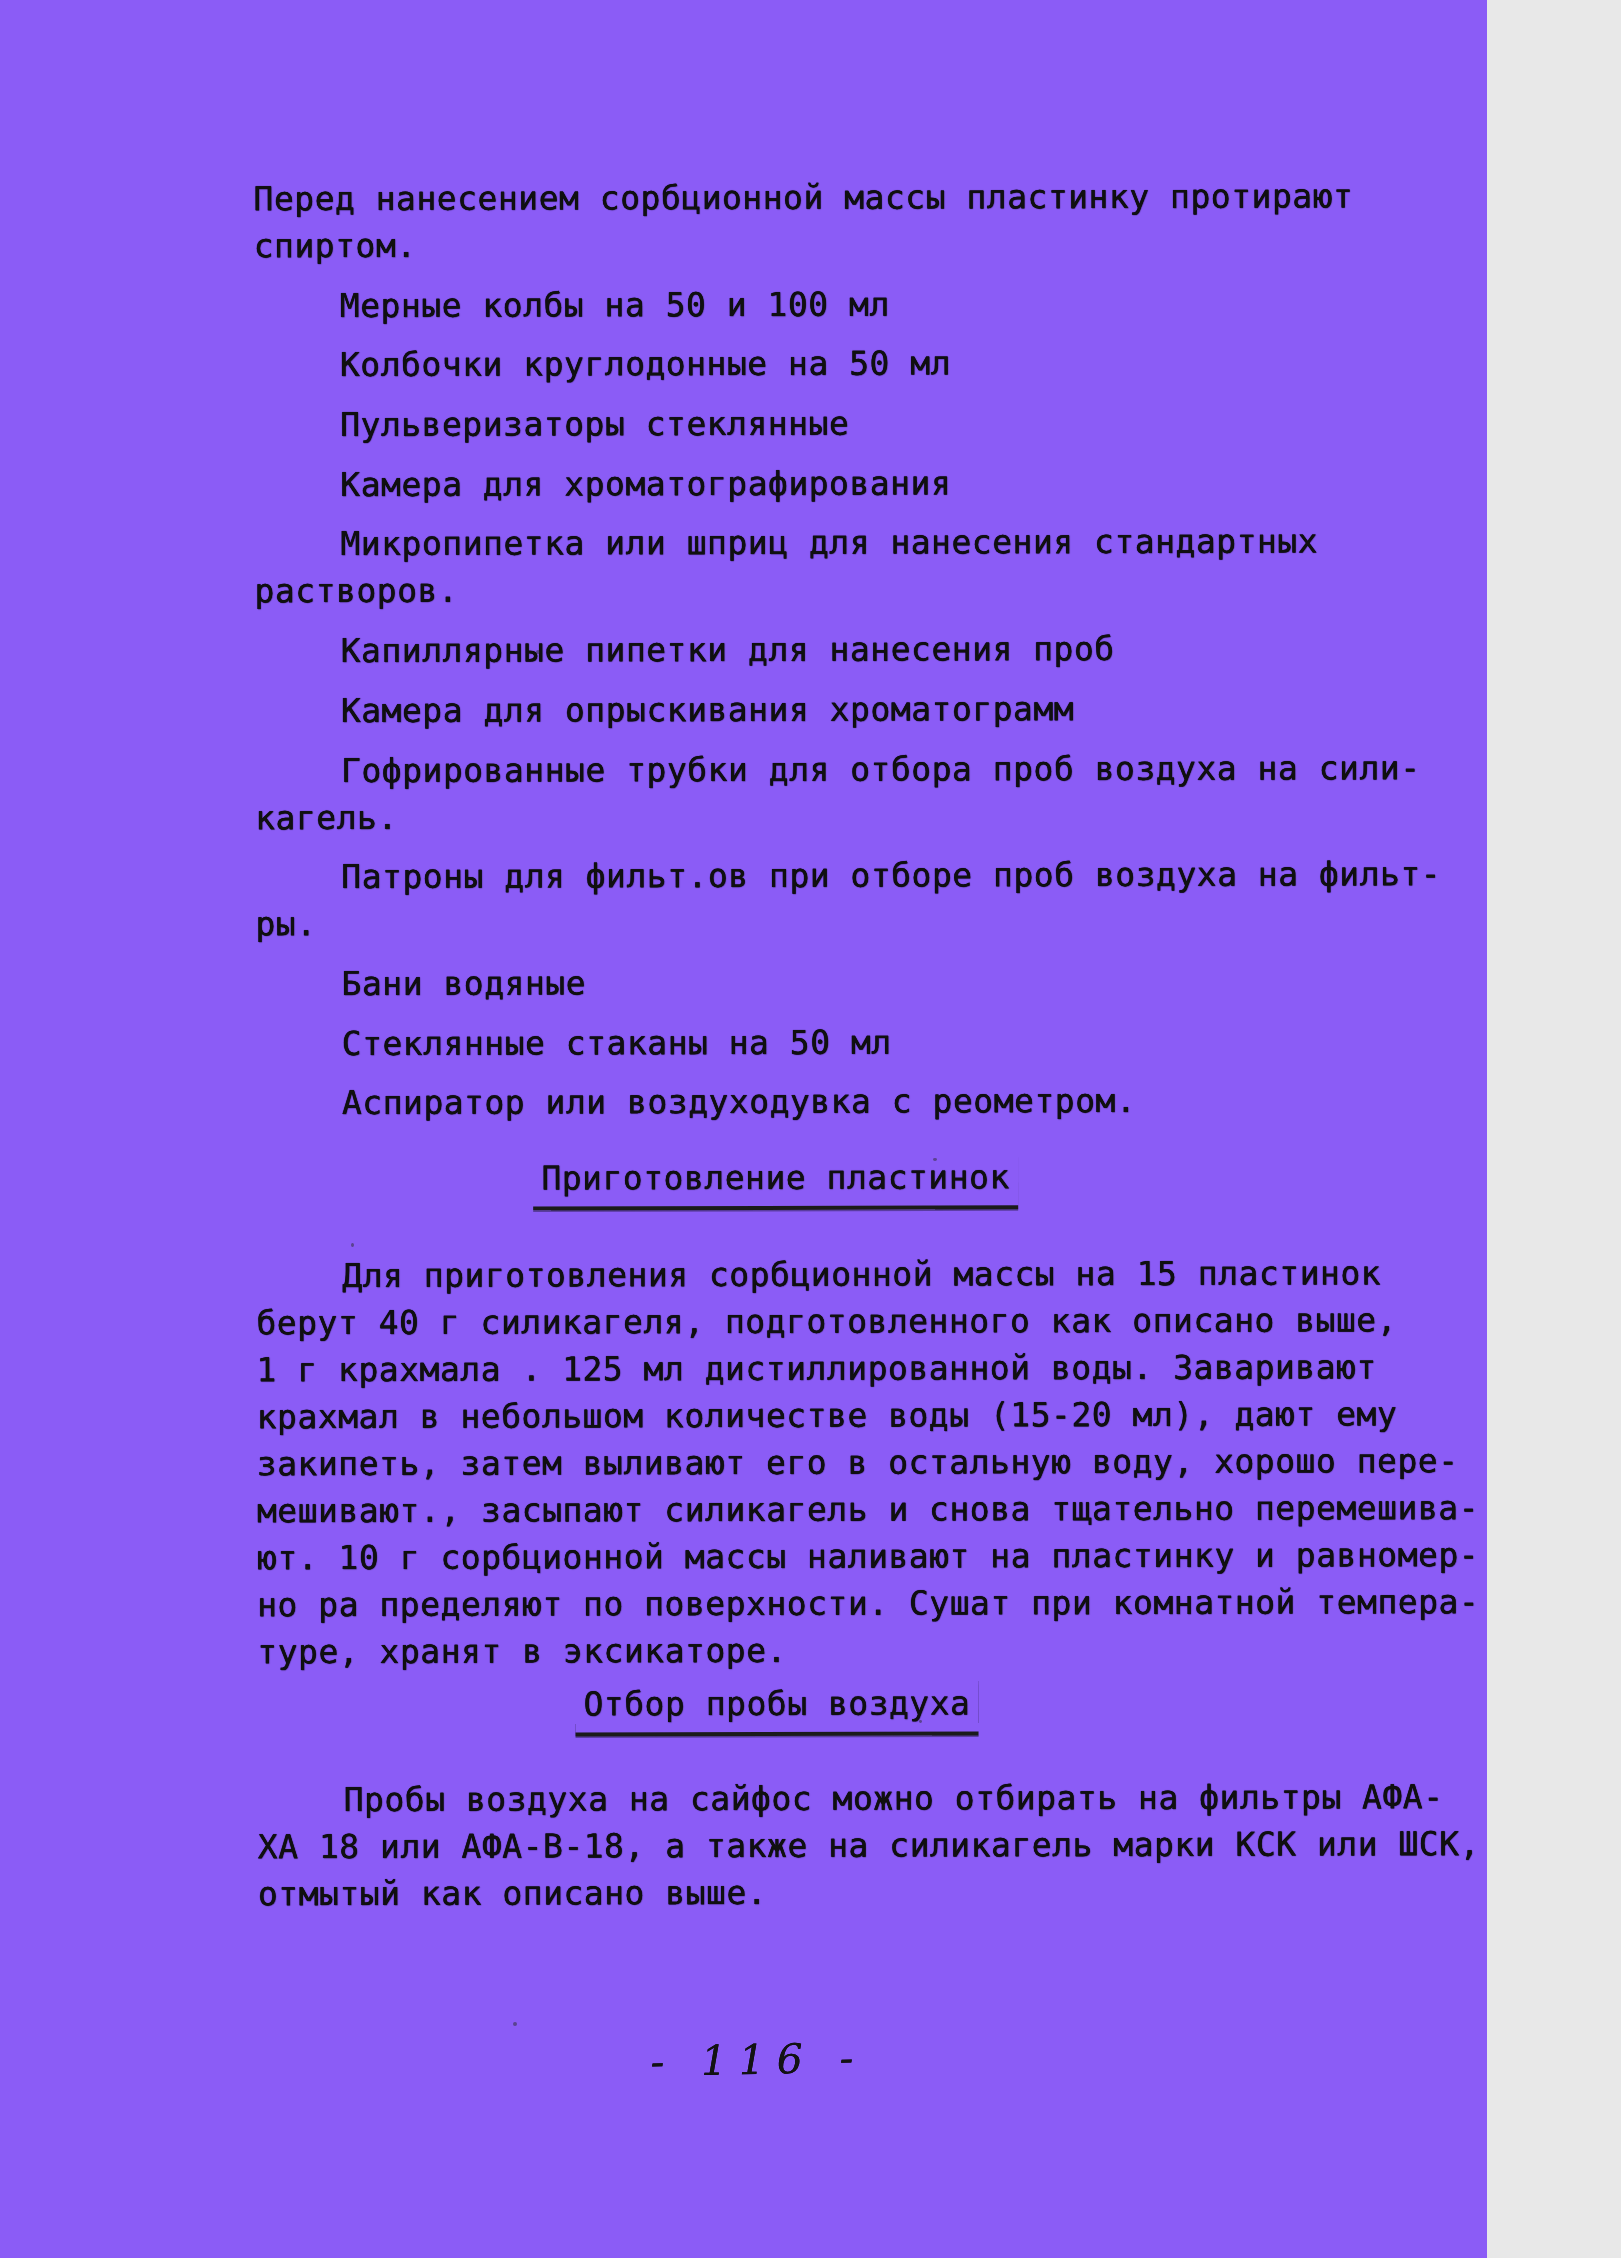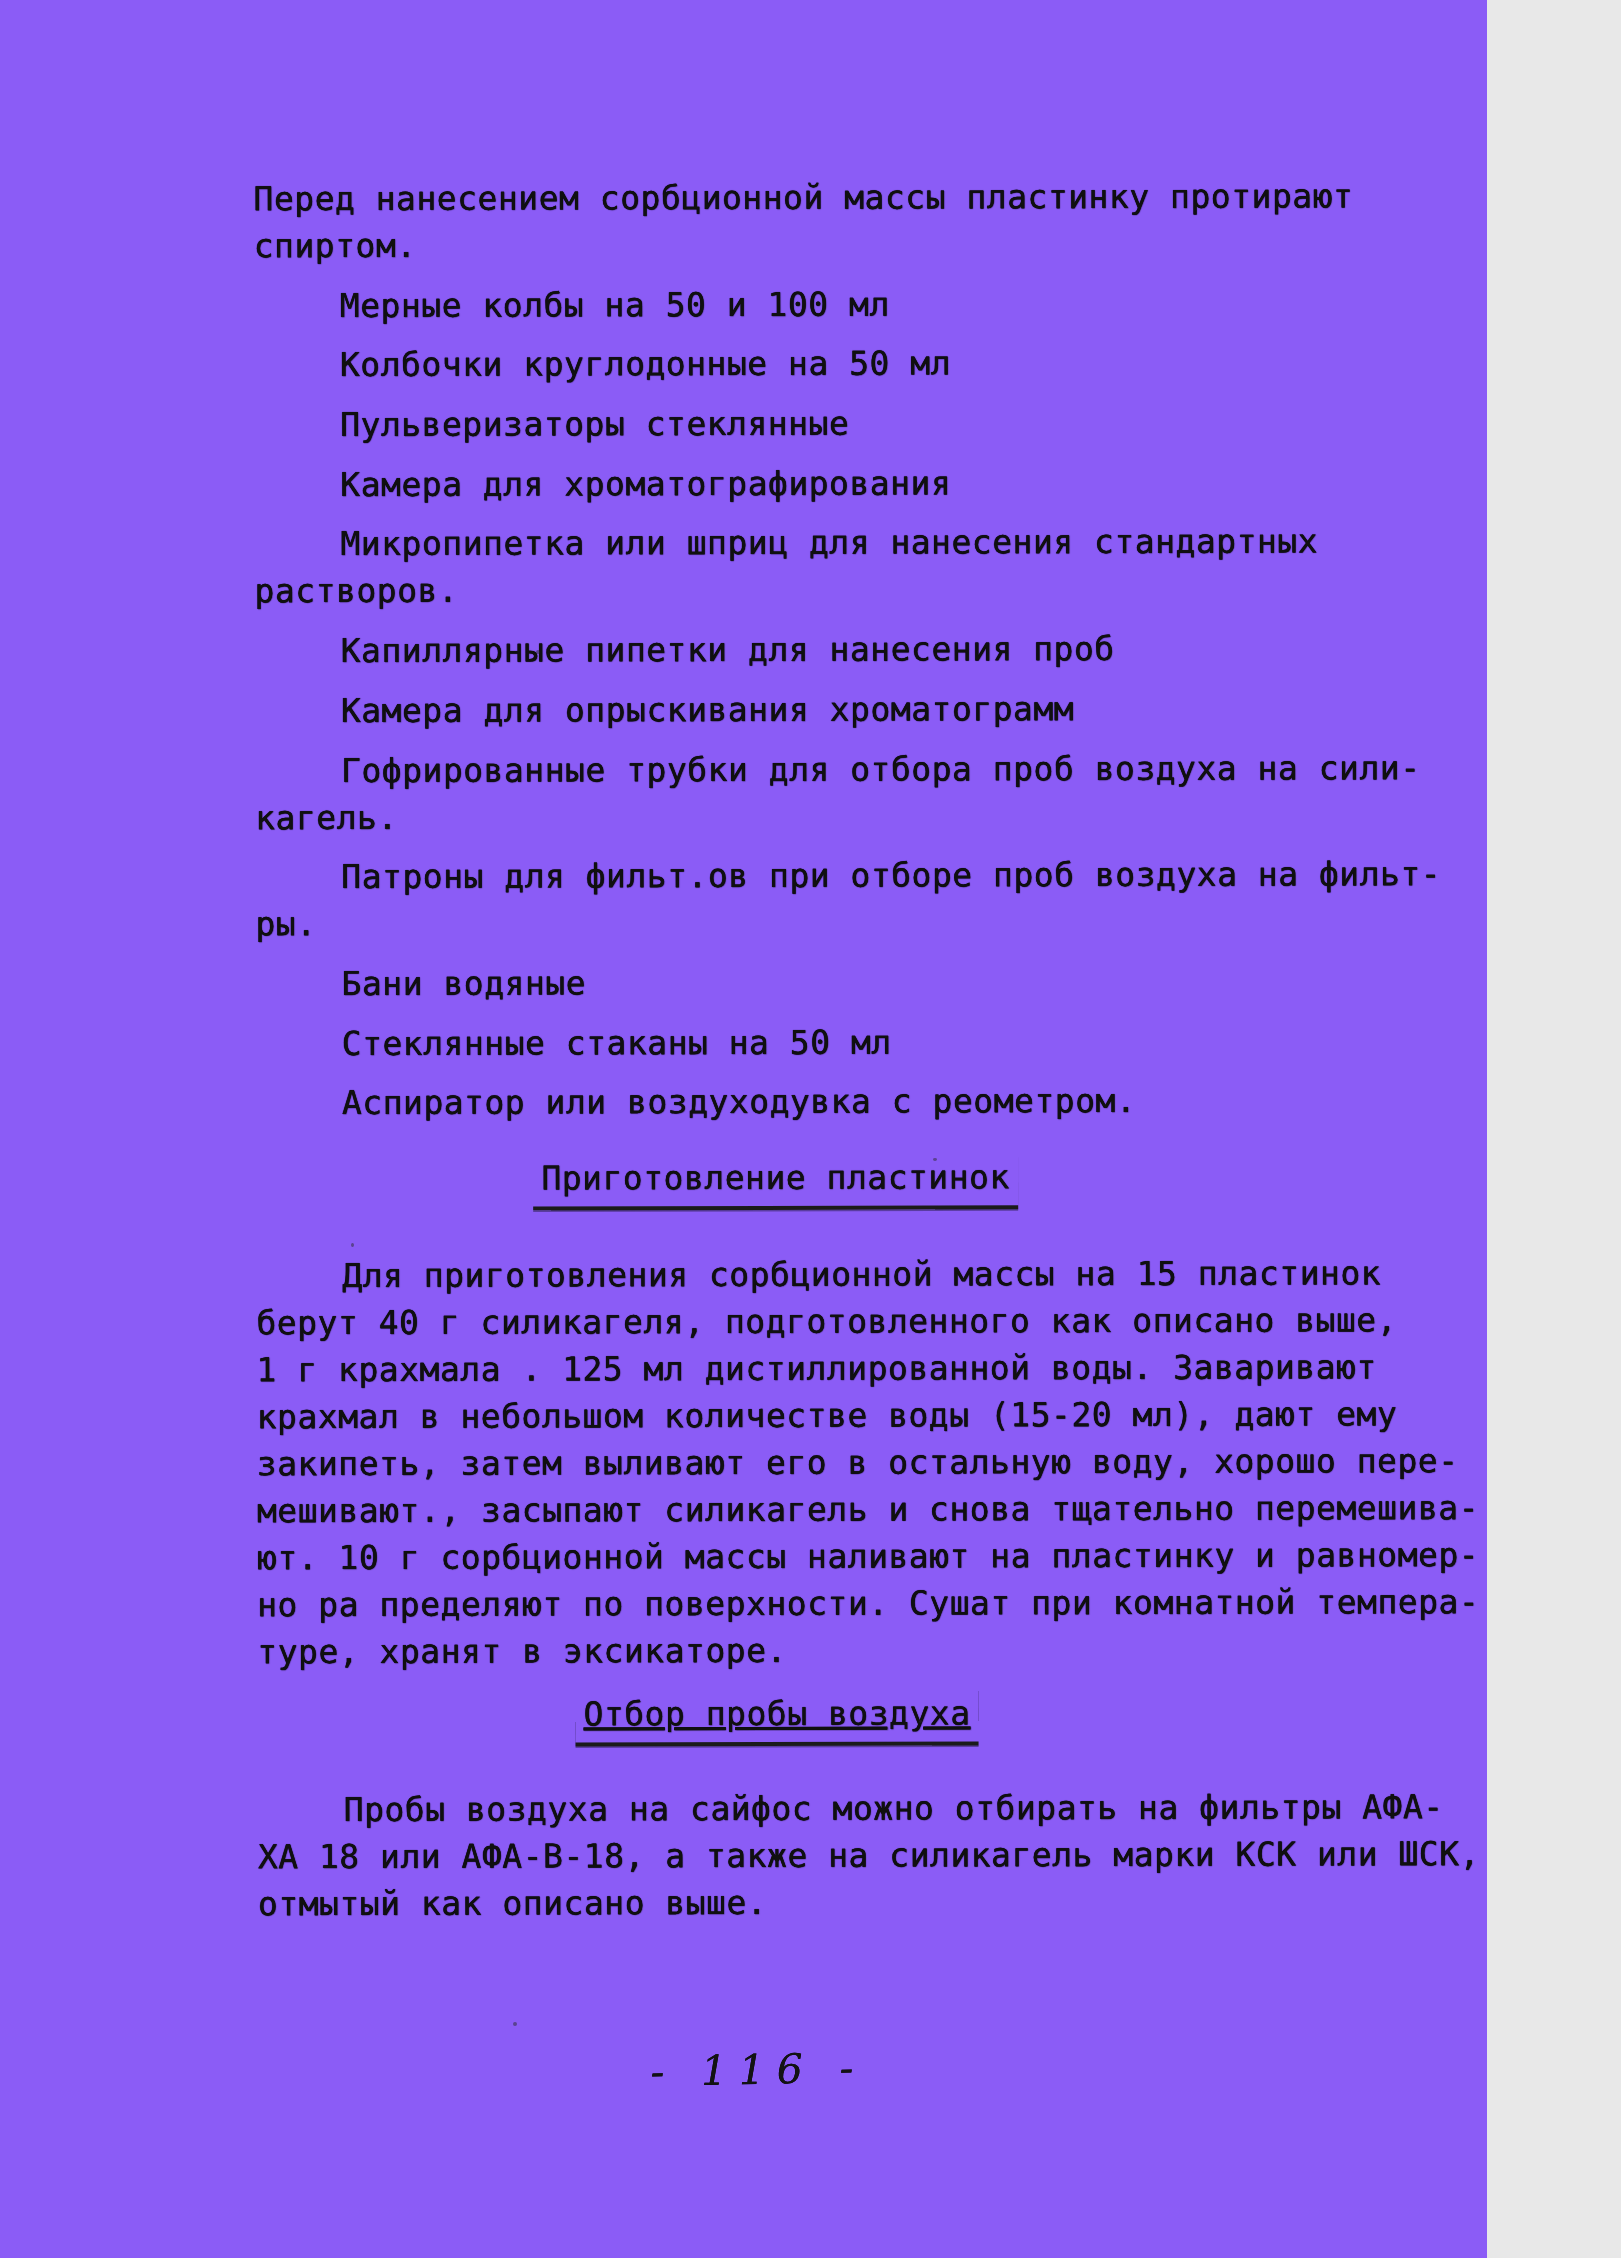--- a/index.html
+++ b/index.html
@@ -26,21 +26,21 @@
     letter-spacing:0.5px;
     text-shadow:0 0 0.7px #000, 0.5px 0.5px 1px rgba(0,0,0,.45), -0.4px 0 0.5px rgba(0,0,0,.25);
   }
   .ind{padding-left:86px;}
   .item{margin-top:12.7px;}
   .heading-wrap{
     width:-moz-fit-content;width:fit-content;
     margin:29px auto 41px auto;
     transform:translateX(-29px);
   }
-  .heading-wrap.h2{margin:16px auto 39px auto;text-decoration:underline;}
+  .heading-wrap.h2{margin:6px auto 39px auto;}
   .heading{
     font-size:33px;
     line-height:47px;
     white-space:pre;
     letter-spacing:0.5px;
     padding:0 7.8px 4.9px 7.8px;
     border-bottom:4.9px solid #1b1b1b;
     box-shadow:0 1.5px 0 rgba(0,0,0,.35);
     text-shadow:0 0 0.7px #000, 0.5px 0.5px 1px rgba(0,0,0,.5);
   }

